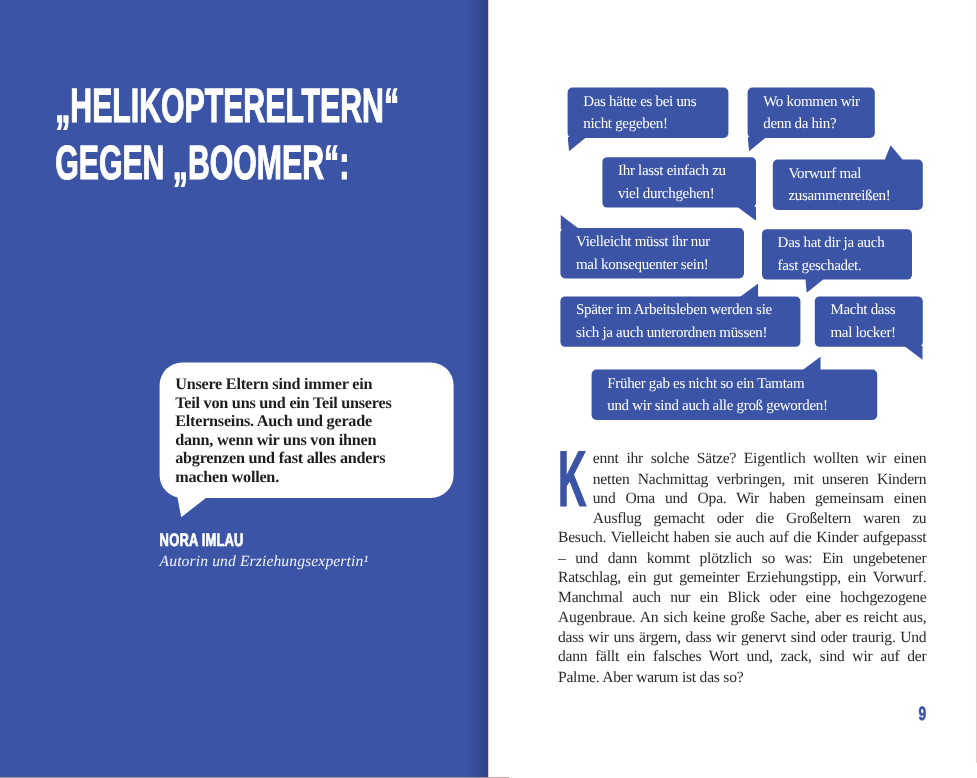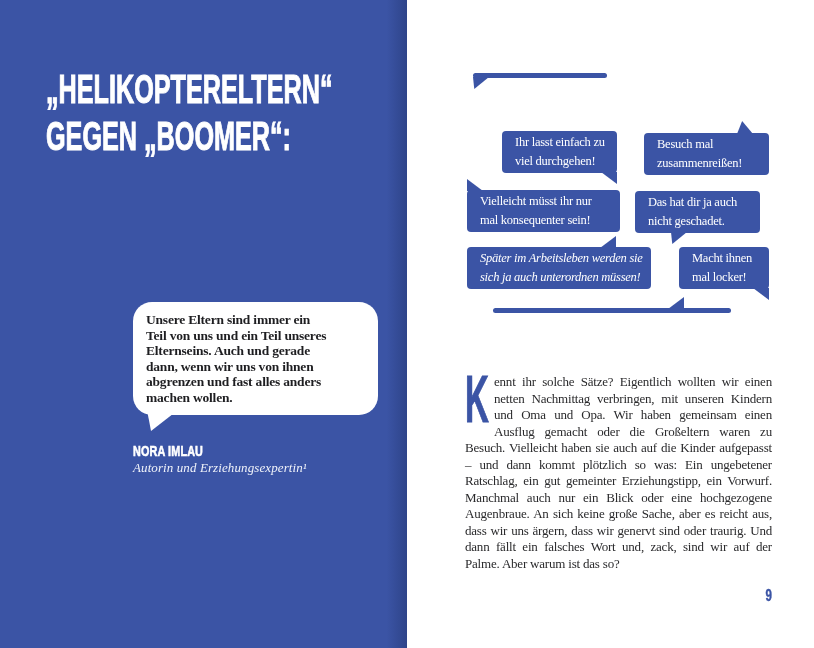--- a/index.html
+++ b/index.html
@@ -57,25 +57,25 @@
   }
   .tail{position:absolute; width:16px; height:12px; background:#3b54a5;}
   .t-bl{bottom:-11px; clip-path:polygon(0 0,100% 0,8% 100%);}
   .t-br{bottom:-11px; clip-path:polygon(0 0,100% 0,100% 100%);}
   .t-tl{top:-11px;    clip-path:polygon(0 0,100% 100%,0 100%);}
   .t-tr{top:-11px;    clip-path:polygon(100% 0,100% 100%,0 100%);}
   .t-up{top:-12px; height:13px; clip-path:polygon(32% 0,100% 100%,0 100%);}
   
   .b1{left:473px; top:73px;  width:134px;}
   .b2{left:623px; top:73px;  width:106px;}
-  .b3{left:502px; top:131px; width:115px;}
+  .b3{left:502px; top:131px; width:128px;}
   .b4{left:644px; top:133px; width:125px;}
   .b5{left:467px; top:190px; width:153px;}
   .b6{left:635px; top:191px; width:125px;}
-  .b7{left:467px; top:247px; width:184px;font-style:italic;}
+  .b7{left:467px; top:247px; width:200px;}
   .b8{left:679px; top:247px; width:90px;}
   .b9{left:493px; top:308px; width:238px;}
 
   .body-text{
     position:absolute; left:465px; top:374px; width:307px;
     color:#2a2a2c; font-size:13px; line-height:16.5px; letter-spacing:-0.2px;
     text-align:justify; hyphens:auto; -webkit-hyphens:auto;
   }
   .drop-cap{
     float:left; width:26px; height:49px; margin:1px 3px 0 0;
@@ -109,53 +109,62 @@
     </div>
     <div class="quote-tail"></div>
 
     <div class="author-name">NORA IMLAU</div>
     <div class="author-role">Autorin und Erziehungsexpertin¹</div>
   </div>
 
   <div class="right-page"></div>
 
   <div class="bubble b1">
+    <span class="btext">Das hätte es bei uns
+nicht gegeben!</span>
+    <div class="tail t-bl" style="left:0;"></div>
+  </div>
+  <div class="bubble b2">
+    <span class="btext">Wo kommen wir
+denn da hin?</span>
     <div class="tail t-bl" style="left:0;"></div>
   </div>
   <div class="bubble b3">
     <span class="btext">Ihr lasst einfach zu
 viel durchgehen!</span>
     <div class="tail t-br" style="right:0;"></div>
   </div>
   <div class="bubble b4">
-    <span class="btext">Besuch mal
+    <span class="btext">Vorwurf mal
 zusammenreißen!</span>
     <div class="tail t-up" style="right:16px;"></div>
   </div>
   <div class="bubble b5">
     <span class="btext">Vielleicht müsst ihr nur
 mal konsequenter sein!</span>
     <div class="tail t-tl" style="left:0;"></div>
   </div>
   <div class="bubble b6">
     <span class="btext">Das hat dir ja auch
-nicht geschadet.</span>
+fast geschadet.</span>
     <div class="tail t-bl" style="left:36px;"></div>
   </div>
   <div class="bubble b7">
     <span class="btext">Später im Arbeitsleben werden sie
 sich ja auch unterordnen müssen!</span>
     <div class="tail t-tr" style="right:35px;"></div>
   </div>
   <div class="bubble b8">
-    <span class="btext">Macht ihnen
+    <span class="btext">Macht dass
 mal locker!</span>
     <div class="tail t-br" style="right:0;"></div>
   </div>
   <div class="bubble b9">
+    <span class="btext">Früher gab es nicht so ein Tamtam
+und wir sind auch alle groß geworden!</span>
     <div class="tail t-tr" style="right:47px;"></div>
   </div>
 
   <div class="body-text">
     <span class="drop-cap">K</span><span>ennt ihr solche Sätze? Eigentlich wollten wir einen netten Nachmittag verbringen, mit unseren Kindern und Oma und Opa. Wir haben gemeinsam einen Ausflug gemacht oder die Großeltern waren zu Besuch. Vielleicht haben sie auch auf die Kinder aufgepasst – und dann kommt plötzlich so was: Ein ungebetener Ratschlag, ein gut gemeinter Erziehungstipp, ein Vorwurf. Manchmal auch nur ein Blick oder eine hochgezogene Augenbraue. An sich keine große Sache, aber es reicht aus, dass wir uns ärgern, dass wir genervt sind oder traurig. Und dann fällt ein falsches Wort und, zack, sind wir auf der Palme. Aber warum ist das so?</span>
   </div>
 
   <div class="page-number">9</div>
 
 </div>

